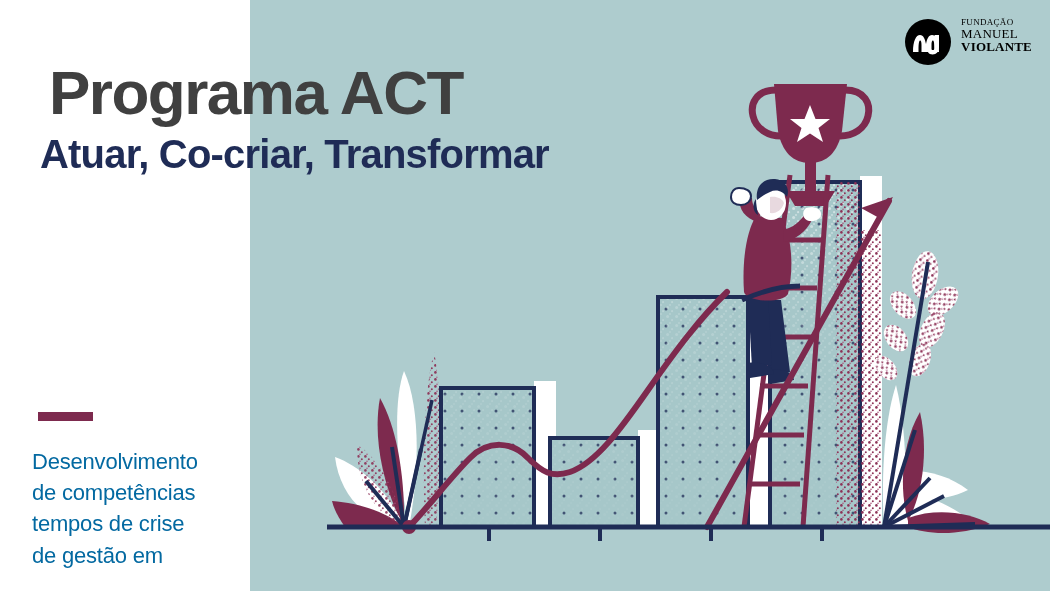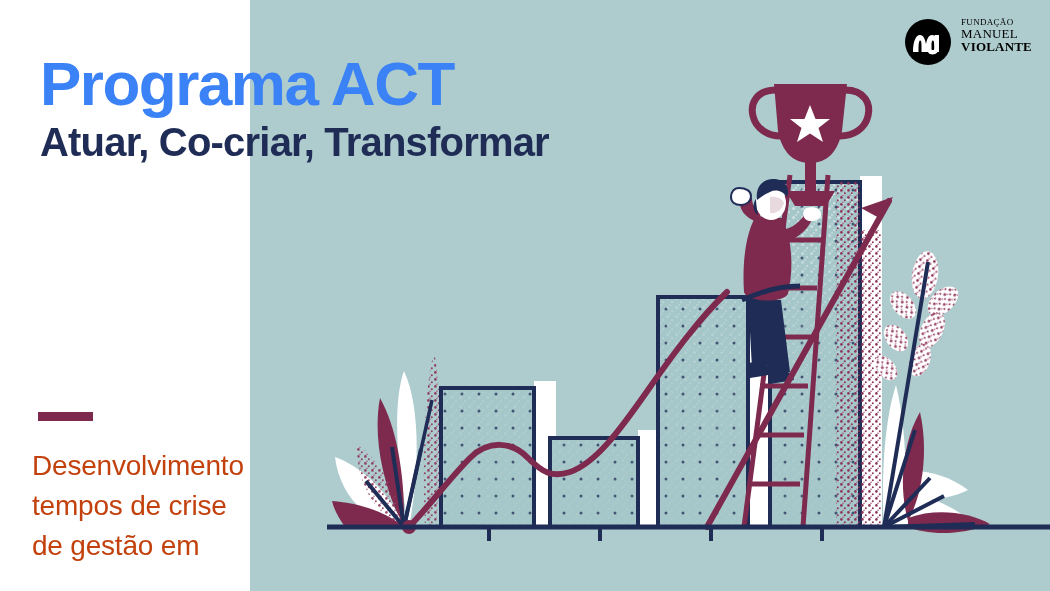--- a/index.html
+++ b/index.html
@@ -7,35 +7,35 @@
 
   #slide{position:relative;width:1050px;height:591px;background:#ffffff;overflow:hidden;}
 
   
   .bg-teal{position:absolute;left:250px;top:0;width:800px;height:591px;background:#aeccce;}
   .bg-white{position:absolute;left:0;top:0;width:250px;height:591px;background:#ffffff;}
 
   
   .title-wrap{position:absolute;left:40px;top:52px;z-index:40;}
   .title{
-    font-size:62px;line-height:1.02;font-weight:bold;color:#3b82f6;
-    letter-spacing:-1.5px;margin:0;white-space:nowrap;
+    font-size:62px;line-height:1.02;font-weight:bold;color:#404040;
+    letter-spacing:-1.5px;margin:9px;white-space:nowrap;
   }
   .subtitle{
     font-size:40px;line-height:1.08;font-weight:bold;color:#1f2c56;
     letter-spacing:-0.8px;margin:6px 0 0 0;white-space:nowrap;
   }
 
   .accent-rule{
     position:absolute;left:38px;top:412px;width:55px;height:9px;
     background:#7d2a4e;z-index:40;
   }
   .body-text{
     position:absolute;left:32px;top:446px;width:215px;z-index:40;
-    font-size:28px;line-height:1.42;color:#c2410c;letter-spacing:-0.2px;
+    font-size:22px;line-height:1.42;color:#0369a1;letter-spacing:-0.2px;
   }
   .body-text div{white-space:nowrap;}
 
   
   .logo{position:absolute;right:18px;top:18px;z-index:50;display:flex;align-items:flex-start;gap:9px;}
   .logo-mark{width:48px;height:48px;flex:0 0 auto;}
   .logo-text{display:flex;flex-direction:column;line-height:1.0;color:#000;}
   .logo-l1{font-size:9px;letter-spacing:0.3px;font-family:"Liberation Serif",serif;}
   .logo-l2{font-size:13px;font-weight:normal;letter-spacing:0.2px;font-family:"Liberation Serif",serif;}
   .logo-l3{font-size:13px;font-weight:bold;letter-spacing:0.2px;font-family:"Liberation Serif",serif;}
@@ -307,20 +307,21 @@
 
   <div class="title-wrap">
     <h1 class="title">Programa ACT</h1>
     <h2 class="subtitle">Atuar, Co-criar, Transformar</h2>
   </div>
 
   <div class="accent-rule"></div>
 
   <div class="body-text">
     <div>Desenvolvimento</div>
+    <div>de competências</div>
     <div>tempos de crise</div>
     <div>de gestão em</div>
   </div>
 
   <div class="logo">
     <svg class="logo-mark" viewBox="0 0 48 48">
       <circle cx="24" cy="24" r="23" fill="#000000"></circle>
       <path d="M9 34 C9 23 12 17 16 17 C19.5 17 21 21 22 26 L22 34 L17.5 34 L17.5 27
                C17.5 24 17 22.5 16.2 22.5 C15.2 22.5 14.5 25 14.5 31 L14.5 34 Z" fill="#ffffff"></path>
       <path d="M22 34 L22 26 C23 21 24.5 17 28 17 C32 17 35 23 35 34 L30.5 34 L30.5 31

